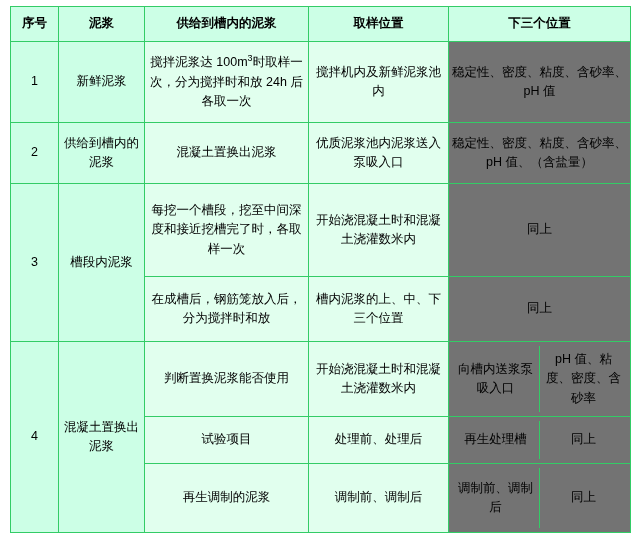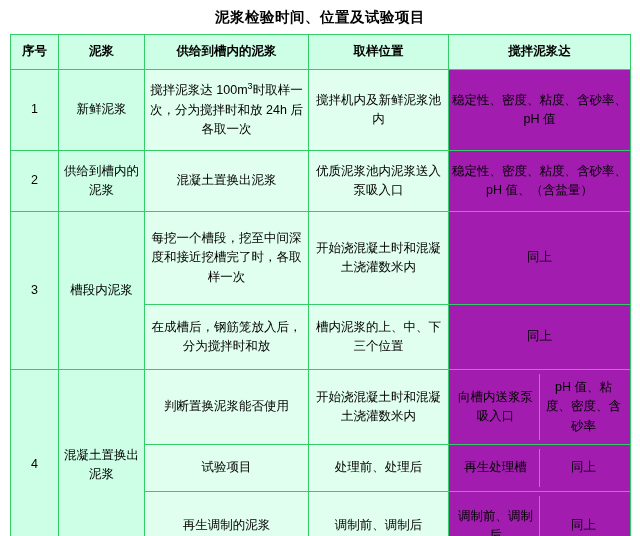--- a/index.html
+++ b/index.html
@@ -51,21 +51,21 @@
     height: 26px;
     padding: 2px;
   }
   td.lv1 {
     background: #ccffe6;
   }
   td.lv2 {
     background: #e1ffee;
   }
   td.lv3 {
-    background: #a21caf;
+    background: #737373;
   }
   .sup {
     font-size: 9px;
     vertical-align: super;
   }
   .inner {
     border-collapse: collapse;
     width: 100%;
     table-layout: fixed;
   }
@@ -75,38 +75,37 @@
   }
   .sub td {
     border: 1px solid #33cc66;
   }
 </style>
 </head>
 <body>
 
 <div class="page">
 
-  <div class="doc-title">泥浆检验时间、位置及试验项目</div>
 
   <table class="main">
     <colgroup>
       <col style="width:48px">
       <col style="width:86px">
       <col style="width:164px">
       <col style="width:140px">
       <col style="width:182px">
     </colgroup>
     <tbody>
 
       <tr>
         <td class="head">序号</td>
         <td class="head">泥浆</td>
         <td class="head">供给到槽内的泥浆</td>
         <td class="head">取样位置</td>
-        <td class="head" colspan="1">搅拌泥浆达</td>
+        <td class="head" colspan="1">下三个位置</td>
       </tr>
 
       <tr>
         <td class="lv1" style="height:72px">1</td>
         <td class="lv1">新鲜泥浆</td>
         <td class="lv2"><span>搅拌泥浆达 100m</span><span class="sup">3</span><span>时取样一次，分为搅拌时和放 24h 后各取一次</span></td>
         <td class="lv2">搅拌机内及新鲜泥浆池内</td>
         <td class="lv3">稳定性、密度、粘度、含砂率、pH 值</td>
       </tr>
 

